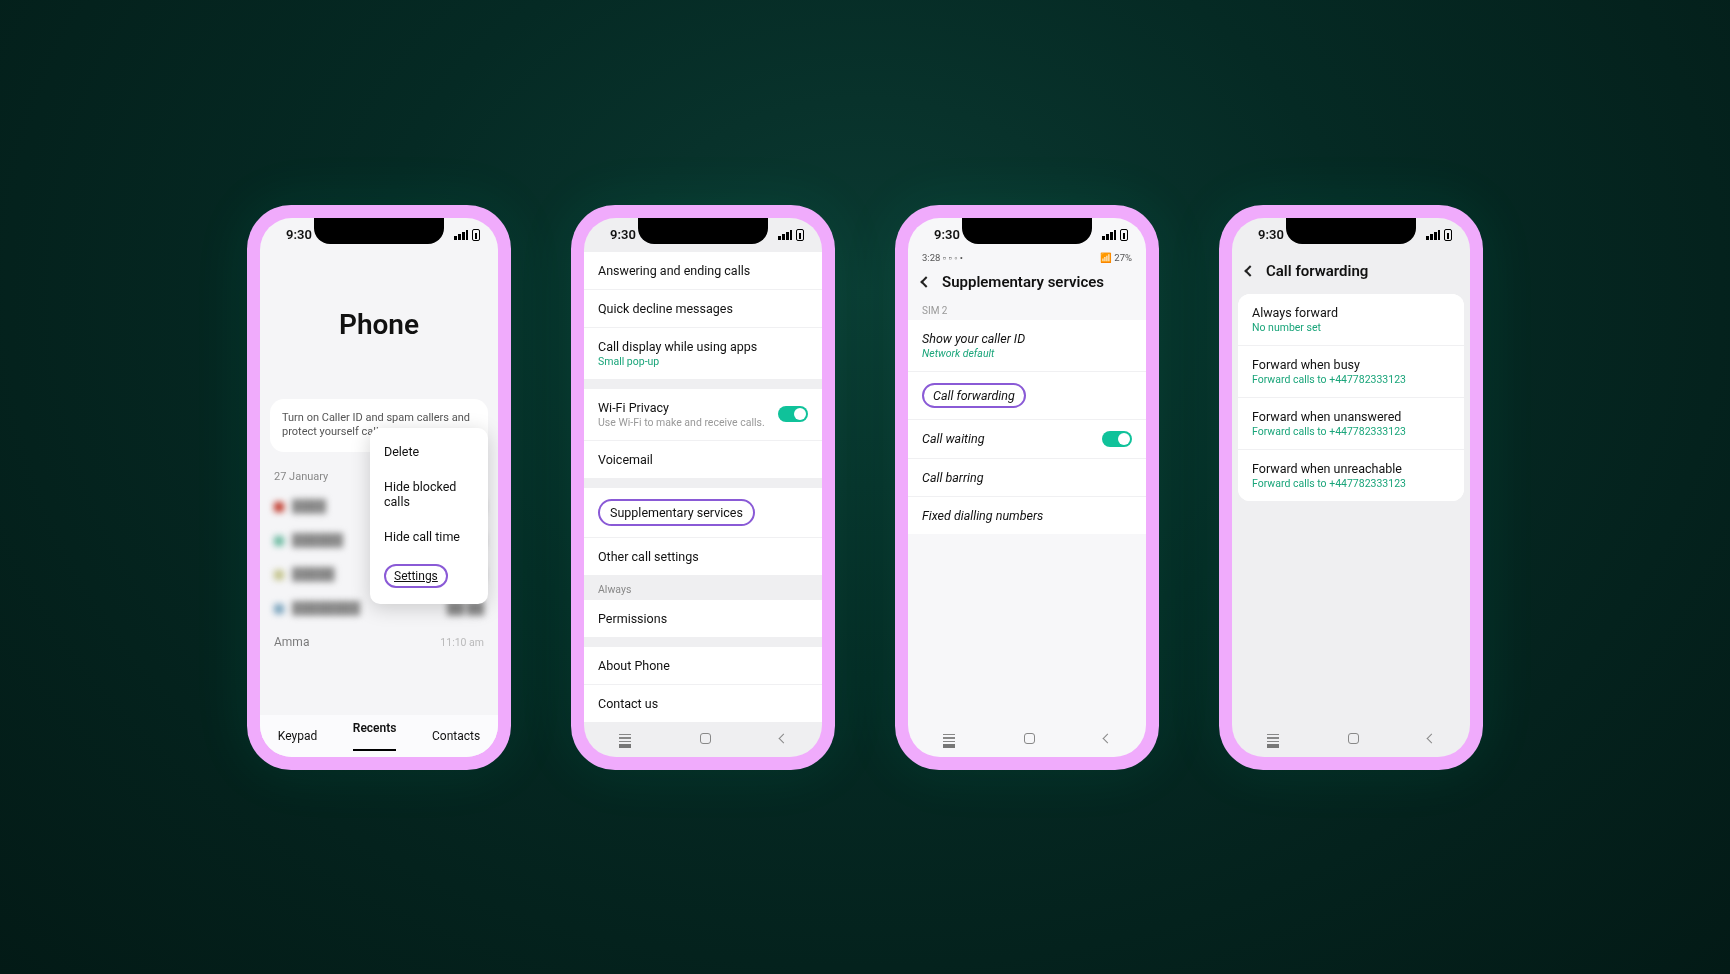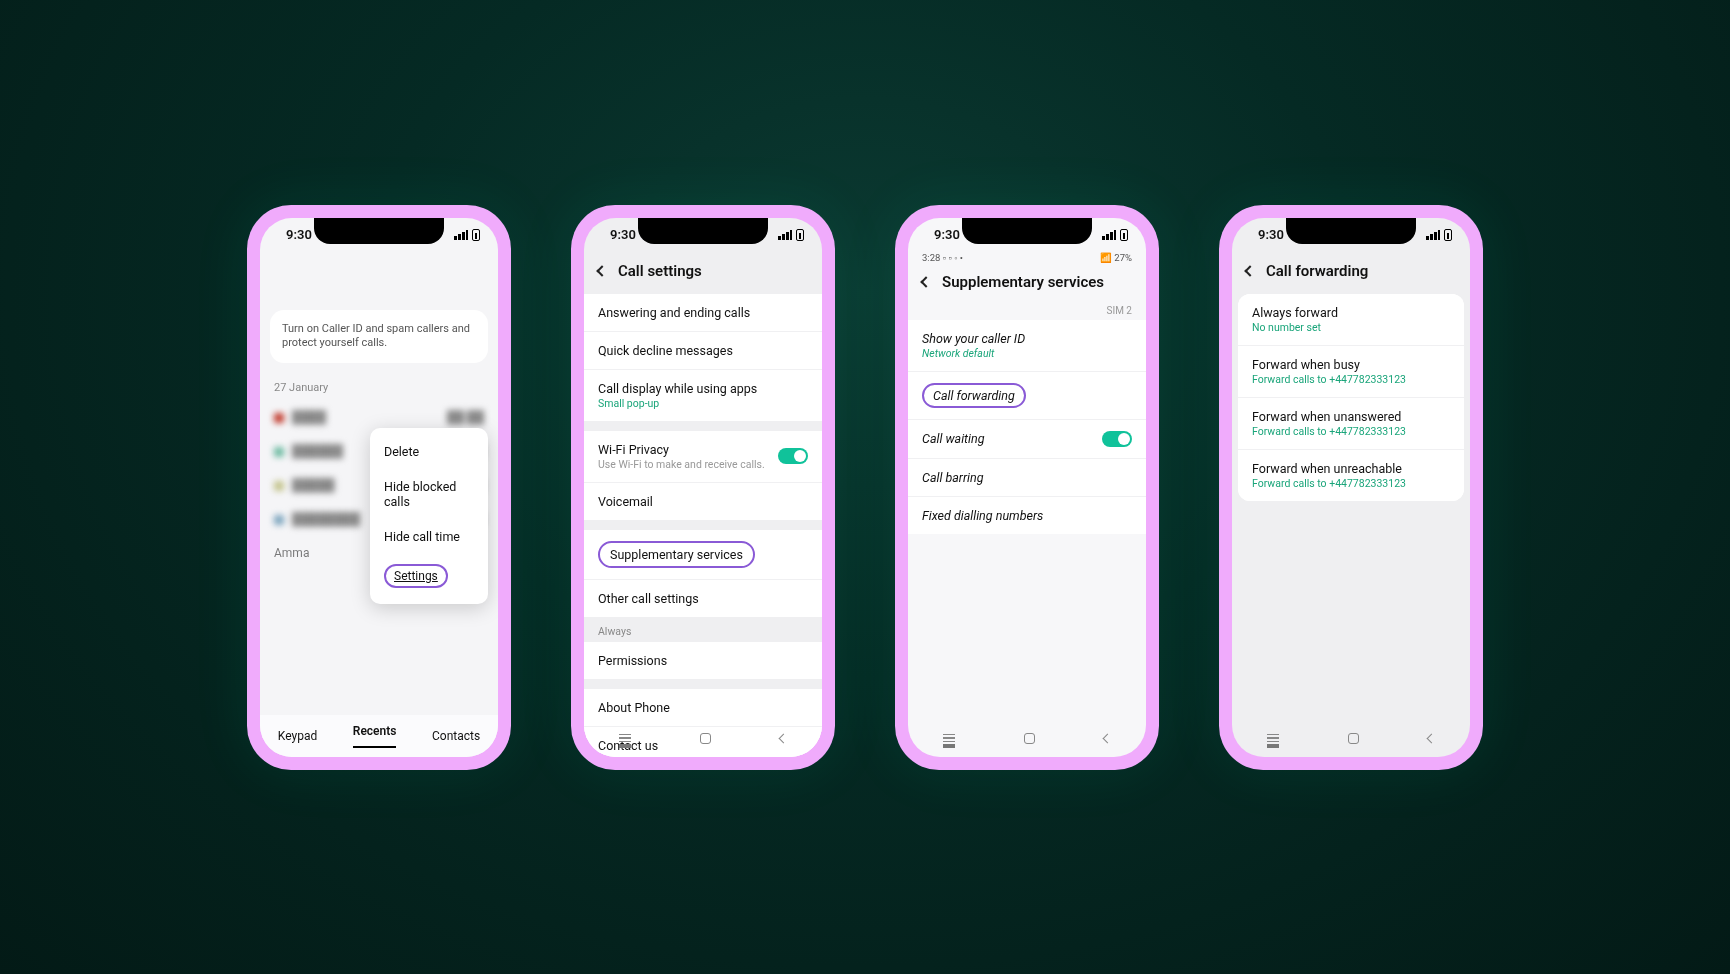--- a/index.html
+++ b/index.html
@@ -75,21 +75,21 @@
   
   .s1-title { font-size: 28px; font-weight:600; text-align:center; margin-top: 56px; }
   .popup { position:absolute; top: 210px; right: 10px; width: 118px; background:#fff; border-radius:10px; box-shadow: 0 4px 20px rgba(0,0,0,.18); padding: 6px 0; }
   .popup .item { padding: 10px 14px; font-size: 12.5px; }
   .cardnote { margin: 58px 10px 0; background:#fff; border-radius:14px; padding: 12px; font-size: 11px; color:#555; line-height:1.35; }
   .datehdr { font-size:11px; color:#888; margin: 18px 14px 6px; }
   .recent { display:flex; align-items:center; justify-content:space-between; padding: 10px 14px; }
   .blurred { filter: blur(3px); color:#888; font-size:12px; }
   .blurred .dot { width:10px;height:10px;border-radius:2px;display:inline-block;margin-right:8px;vertical-align:middle; }
   .bottombar { position:absolute; bottom:0; left:0; right:0; height:42px; background:#fbfbfd; display:flex; justify-content:space-around; align-items:center; font-size:12px; }
-  .bottombar .active { font-weight:600; border-bottom:2px solid #000; padding-bottom:8px; }
+  .bottombar .active { font-weight:600; border-bottom:2px solid #000; padding-bottom:14px; }
 
   
   .androidnav { position:absolute; bottom:0; left:0; right:0; height:36px; display:flex; justify-content:space-around; align-items:center; }
   .nav-recents { width:14px; height:2px; background: transparent; border-top:2px solid #777; border-bottom:2px solid #777; box-shadow: 0 4px 0 #777; height:10px; border:none;}
   .nav-recents { width:12px; display:flex; flex-direction:column; gap:2px; }
   .nav-recents span { display:block; width:12px; height:1.5px; background:#888; }
   .nav-home { width:11px; height:11px; border:1.5px solid #888; border-radius:3px; }
   .nav-back { width:7px; height:7px; border-left:1.5px solid #888; border-bottom:1.5px solid #888; transform:rotate(45deg); }
 
   
@@ -102,20 +102,21 @@
   <div class="notch"></div>
   <div class="screen">
     <div class="statusbar">
       <span class="time">9:30</span>
       <span class="icons">
         <span class="sig"></span>
         <span class="batt"></span>
       </span>
     </div>
 
+    <div class="s1-title">Phone</div>
 
     <div class="cardnote">Turn on Caller ID and spam callers and protect yourself calls.</div>
 
     <div class="datehdr">27 January</div>
 
     <div>
       <div class="recent">
         <span class="blurred"><span class="dot" style="background:#c0392b"></span>████</span>
         <span class="blurred">██:██</span>
       </div>
@@ -158,24 +159,20 @@
   <div class="notch"></div>
   <div class="screen" style="background:#efeff1;">
     <div class="statusbar">
       <span class="time">9:30</span>
       <span class="icons">
         <span class="sig"></span>
         <span class="batt"></span>
       </span>
     </div>
 
-    <div class="titlebar">
-      <span class="chevron-left"></span>
-      <span>Call settings</span>
-    </div>
 
     <div class="rowgroup" style="border-radius:0;margin:0;">
       <div class="row">Answering and ending calls</div>
       <div class="row">Quick decline messages</div>
       <div class="row">
         <div>Call display while using apps</div>
         <div class="sub">Small pop-up</div>
       </div>
     </div>
 
@@ -235,21 +232,21 @@
     <div class="inner-sb">
       <span><span>3:28</span> ▫ ▫ ◦ •</span>
       <span>📶 <span>27%</span></span>
     </div>
 
     <div class="titlebar">
       <span class="chevron-left"></span>
       <span>Supplementary services</span>
     </div>
 
-    <div style="font-size:10px;color:#999;padding:0 14px 4px;text-align:right;">SIM 2</div>
+    <div style="font-size:10px;color:#999;padding:0 14px 4px;">SIM 2</div>
 
     <div class="rowgroup" style="border-radius:0;margin:0;font-style:italic;">
       <div class="row">
         <div>Show your caller ID</div>
         <div class="sub">Network default</div>
       </div>
       <div class="row">
         <span class="highlight" style="padding:3px 9px;">Call forwarding</span>
       </div>
       <div class="row rowflex">

